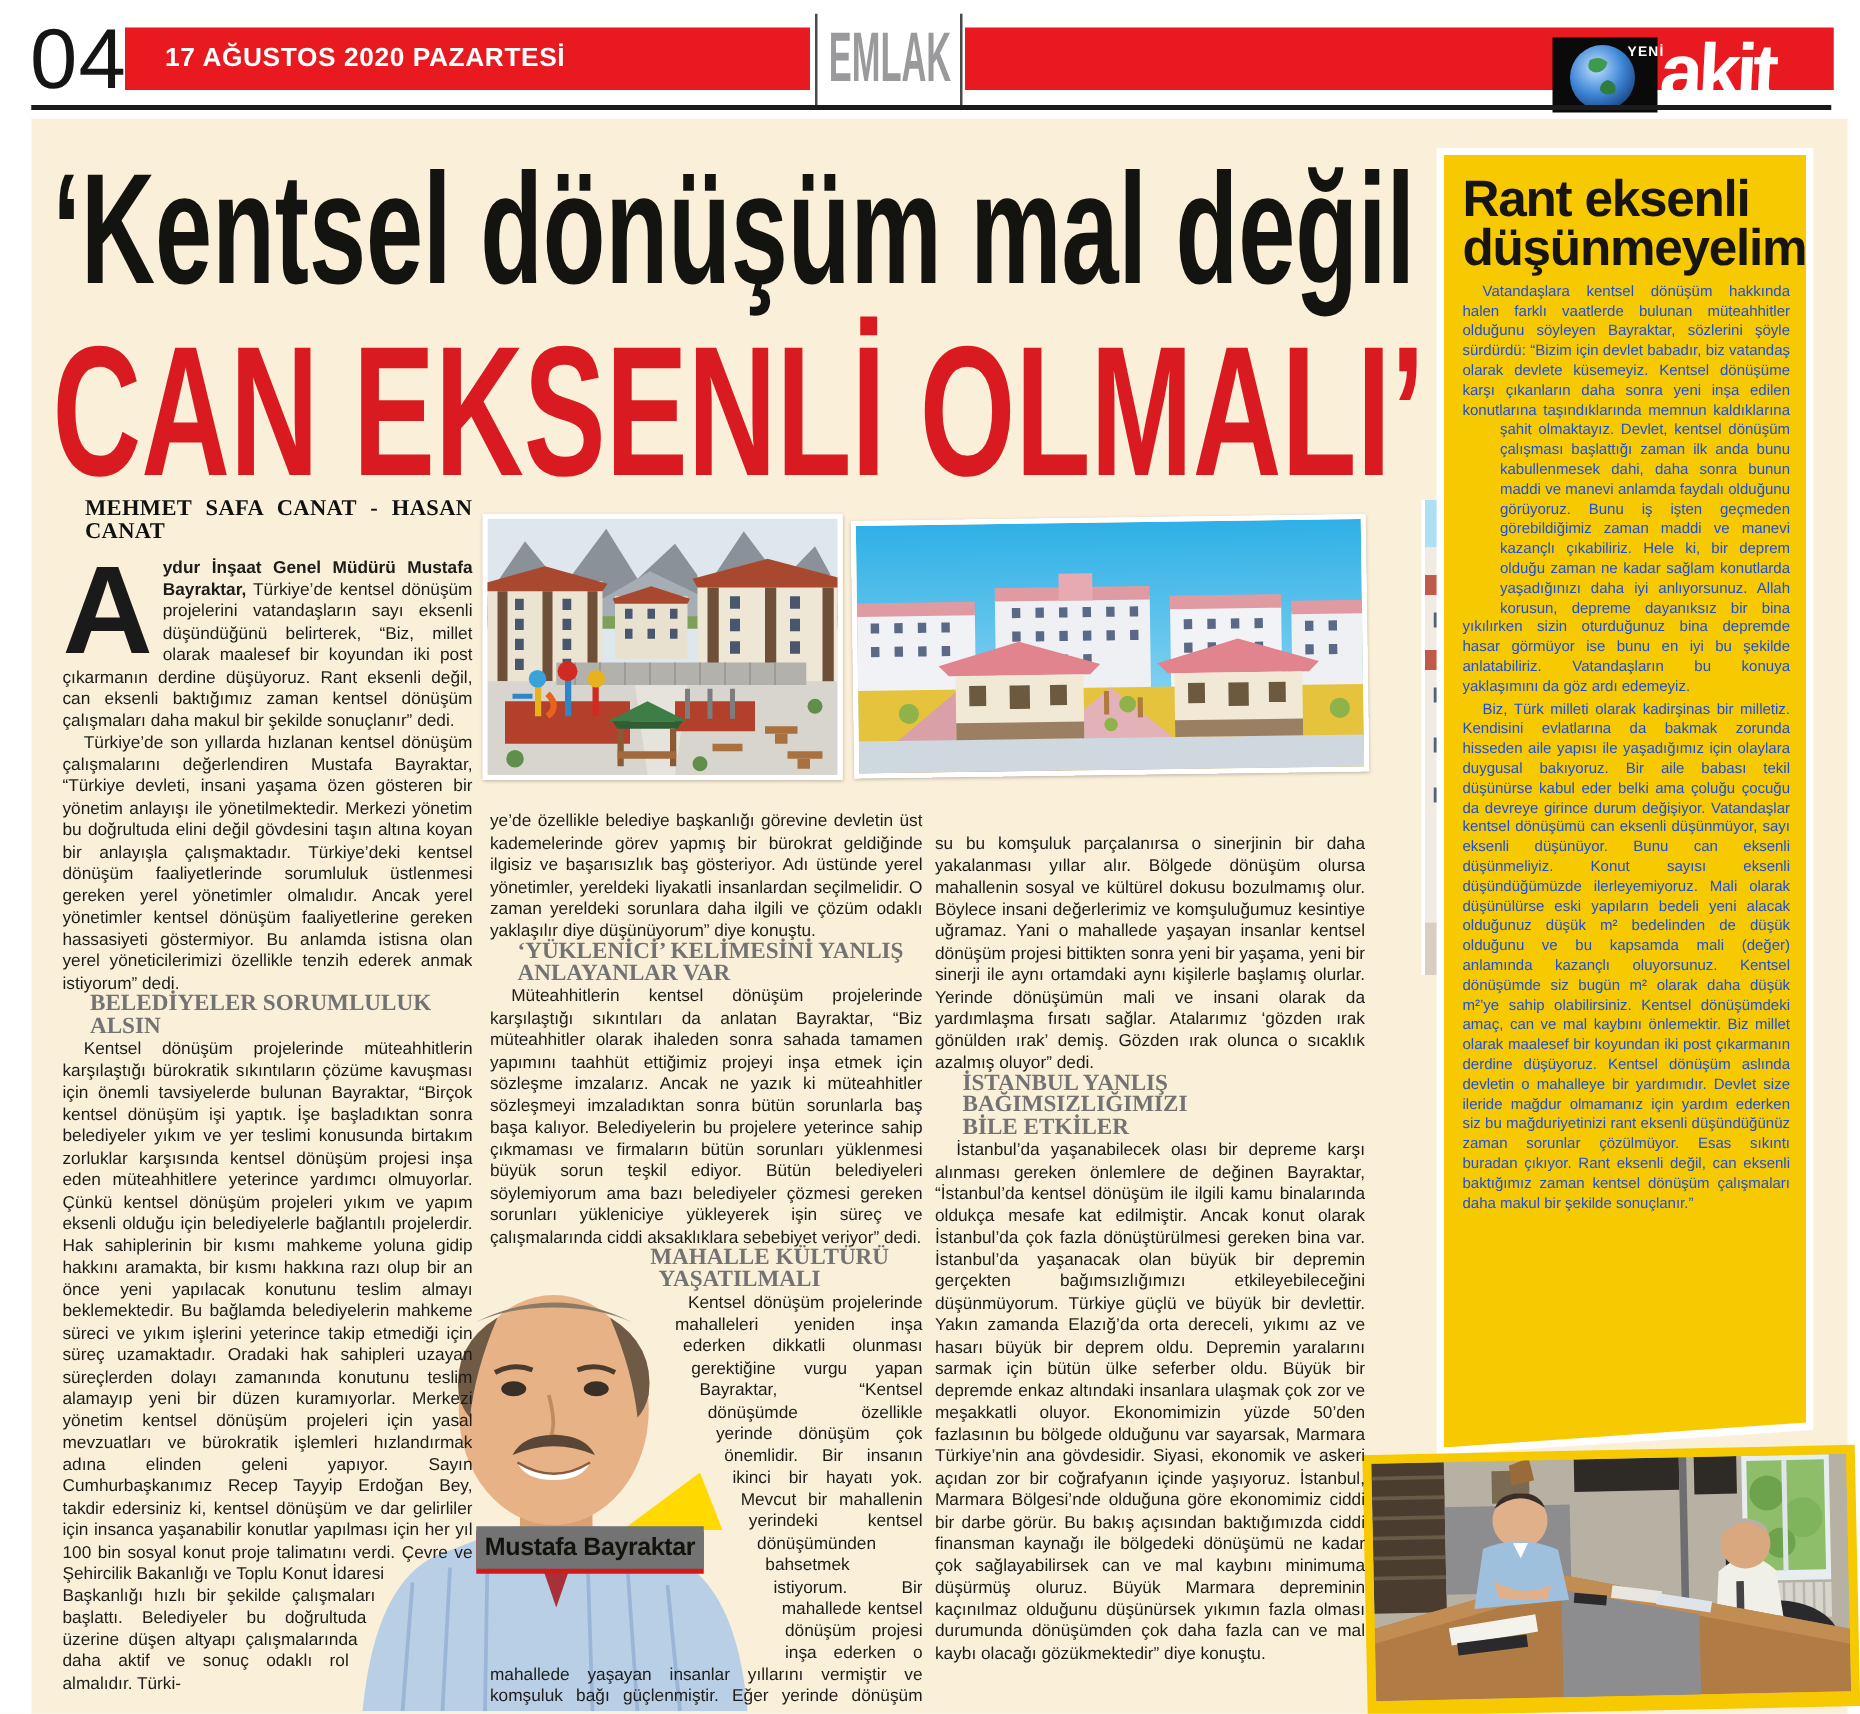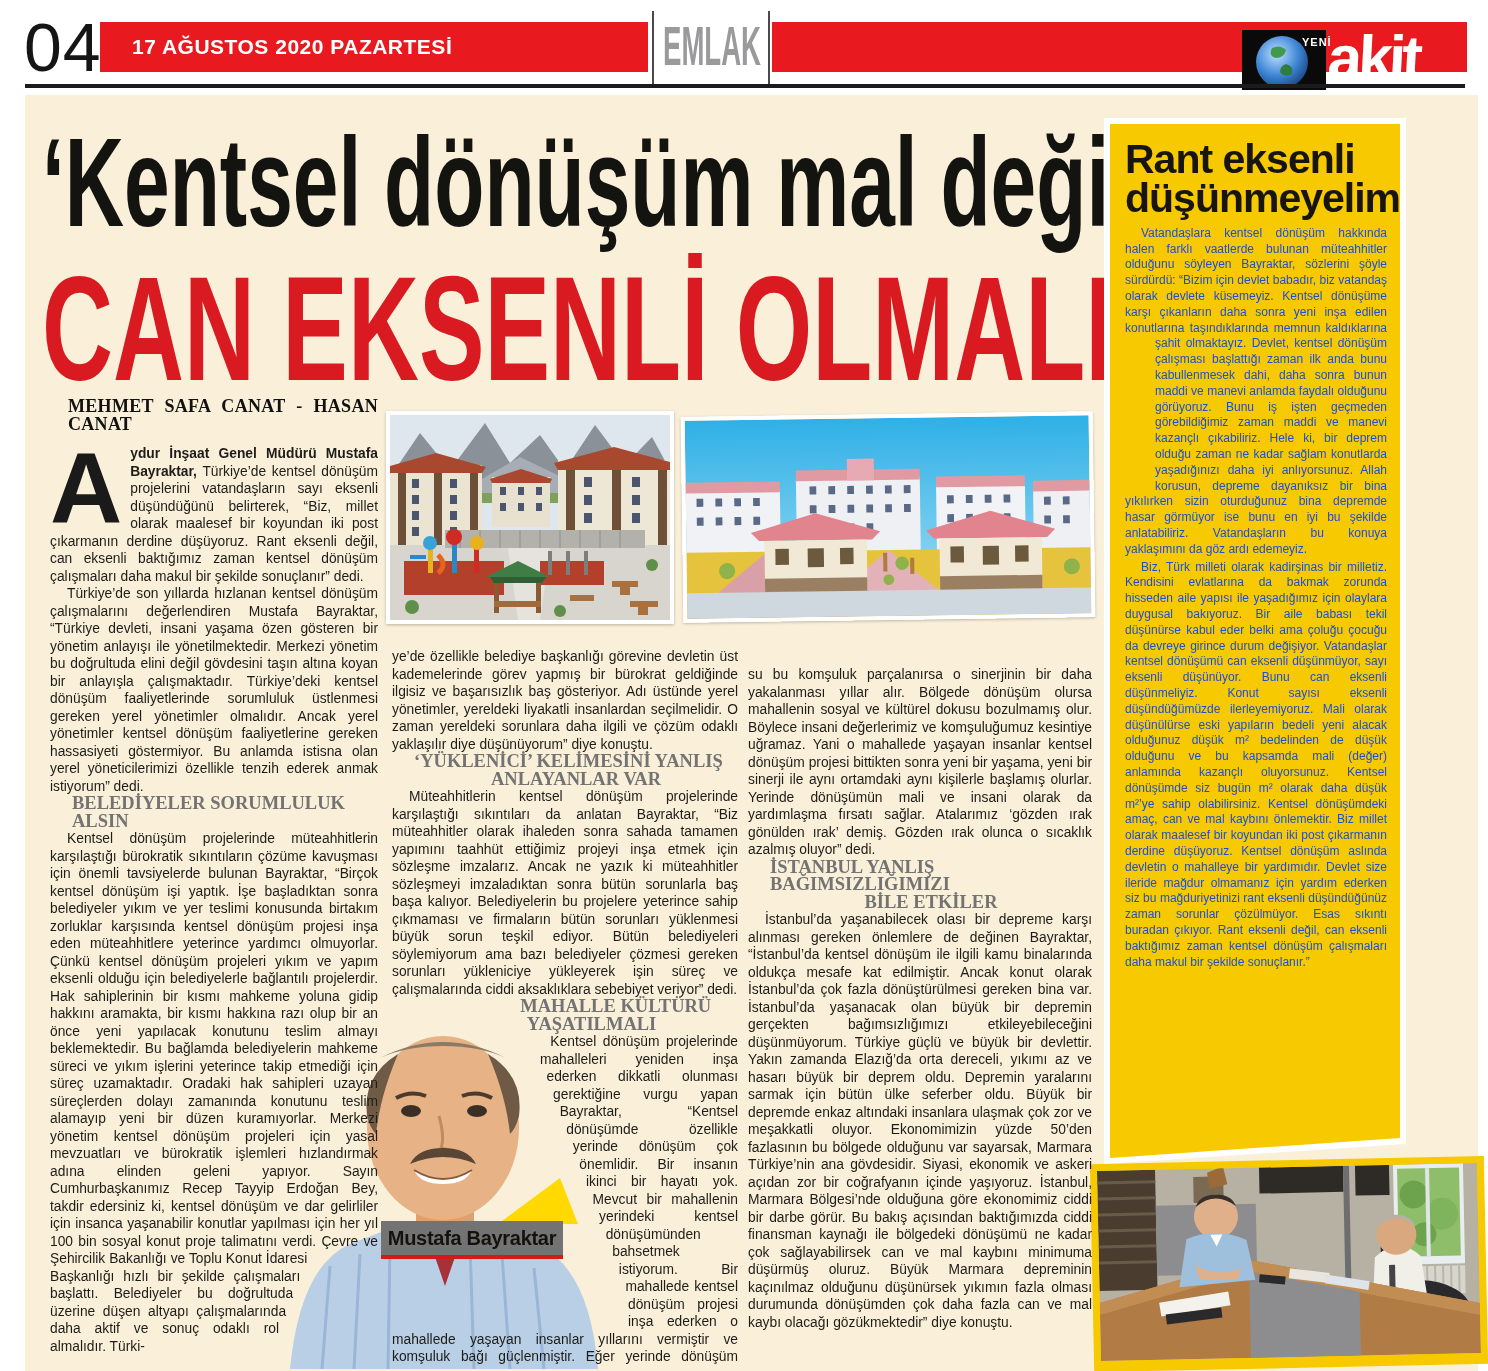--- a/index.html
+++ b/index.html
@@ -25,21 +25,21 @@
   .logo-akit{left:86px;top:-8px;color:#fff;font-size:62px;font-weight:800;letter-spacing:-4px;transform:skewX(-3deg);}
   .header-rule{left:25px;top:84px;width:1440px;height:4px;background:#1b1b1b;}
 
   
   .cream{left:25px;top:95px;width:1453px;height:1276px;background:#faf0da;}
 
   
   .headline-svg{left:40px;top:104px;}
 
   
-  .sidebar-outer{left:1104px;top:118px;width:302px;height:1046px;background:#ffffff;
+  .sidebar-outer{left:1149px;top:118px;width:302px;height:1046px;background:#ffffff;
     clip-path:polygon(0 0,100% 0,100% calc(100% - 20px),0 100%);}
   .sidebar-inner{left:6px;top:6px;width:290px;height:1034px;background:#f6c900;
     clip-path:polygon(0 0,100% 0,100% calc(100% - 20px),0 100%);
     box-sizing:border-box;padding:16px 13px 26px 15px;overflow:hidden;}
   .sb-title{font-size:41px;line-height:.95;font-weight:800;color:#181510;letter-spacing:-1px;}
   .sb-body{margin-top:8px;font-size:12px;line-height:15.8px;color:#1d4ed8;text-align:justify;}
   .sb-body p{margin:0;}
   .sb-p2{text-indent:16px;margin-top:2px !important;}
   .sb-float{float:left;width:26px;height:150px;margin:2px 6px 2px -2px;}
 
@@ -64,21 +64,21 @@
   .col p{margin:0;}
   .indent{text-indent:17px;}
   .col1{left:50px;top:398px;width:328px;height:956px;}
   .col2{left:392px;top:648px;width:346px;height:716px;}
   .col3{left:748px;top:666px;width:344px;height:688px;}
   .byline{font-family:"Liberation Serif", serif;font-weight:700;font-size:18px;color:#111;
     letter-spacing:.3px;margin:0 0 12px 18px;}
   .subhead{font-family:"Liberation Serif", serif;font-weight:700;font-size:18.5px;color:#737373;
     margin:7px 0 5px 0;padding-left:22px;text-align:left;text-indent:0;}
   .subhead.center{padding-left:0;text-align:left;}
-  .subhead .l2{display:block;text-align:center;}
+  .subhead .l2{display:block;}
   .dropcap{float:left;font-size:100px;line-height:78px;font-weight:600;color:#1a1a1a;
     margin:4px 8px 0 0;}
   .lead-bold{font-weight:700;}
   .float-portrait-left{float:right;width:150px;height:235px;
     shape-outside:polygon(95px 0px,150px 0px,150px 235px,0px 235px);shape-margin:8px;}
   .float-portrait-right{float:left;width:236px;height:330px;
     shape-outside:polygon(0 0,112px 0,236px 100%,0 100%);shape-margin:9px;}
 </style>
 </head>
 <body>

